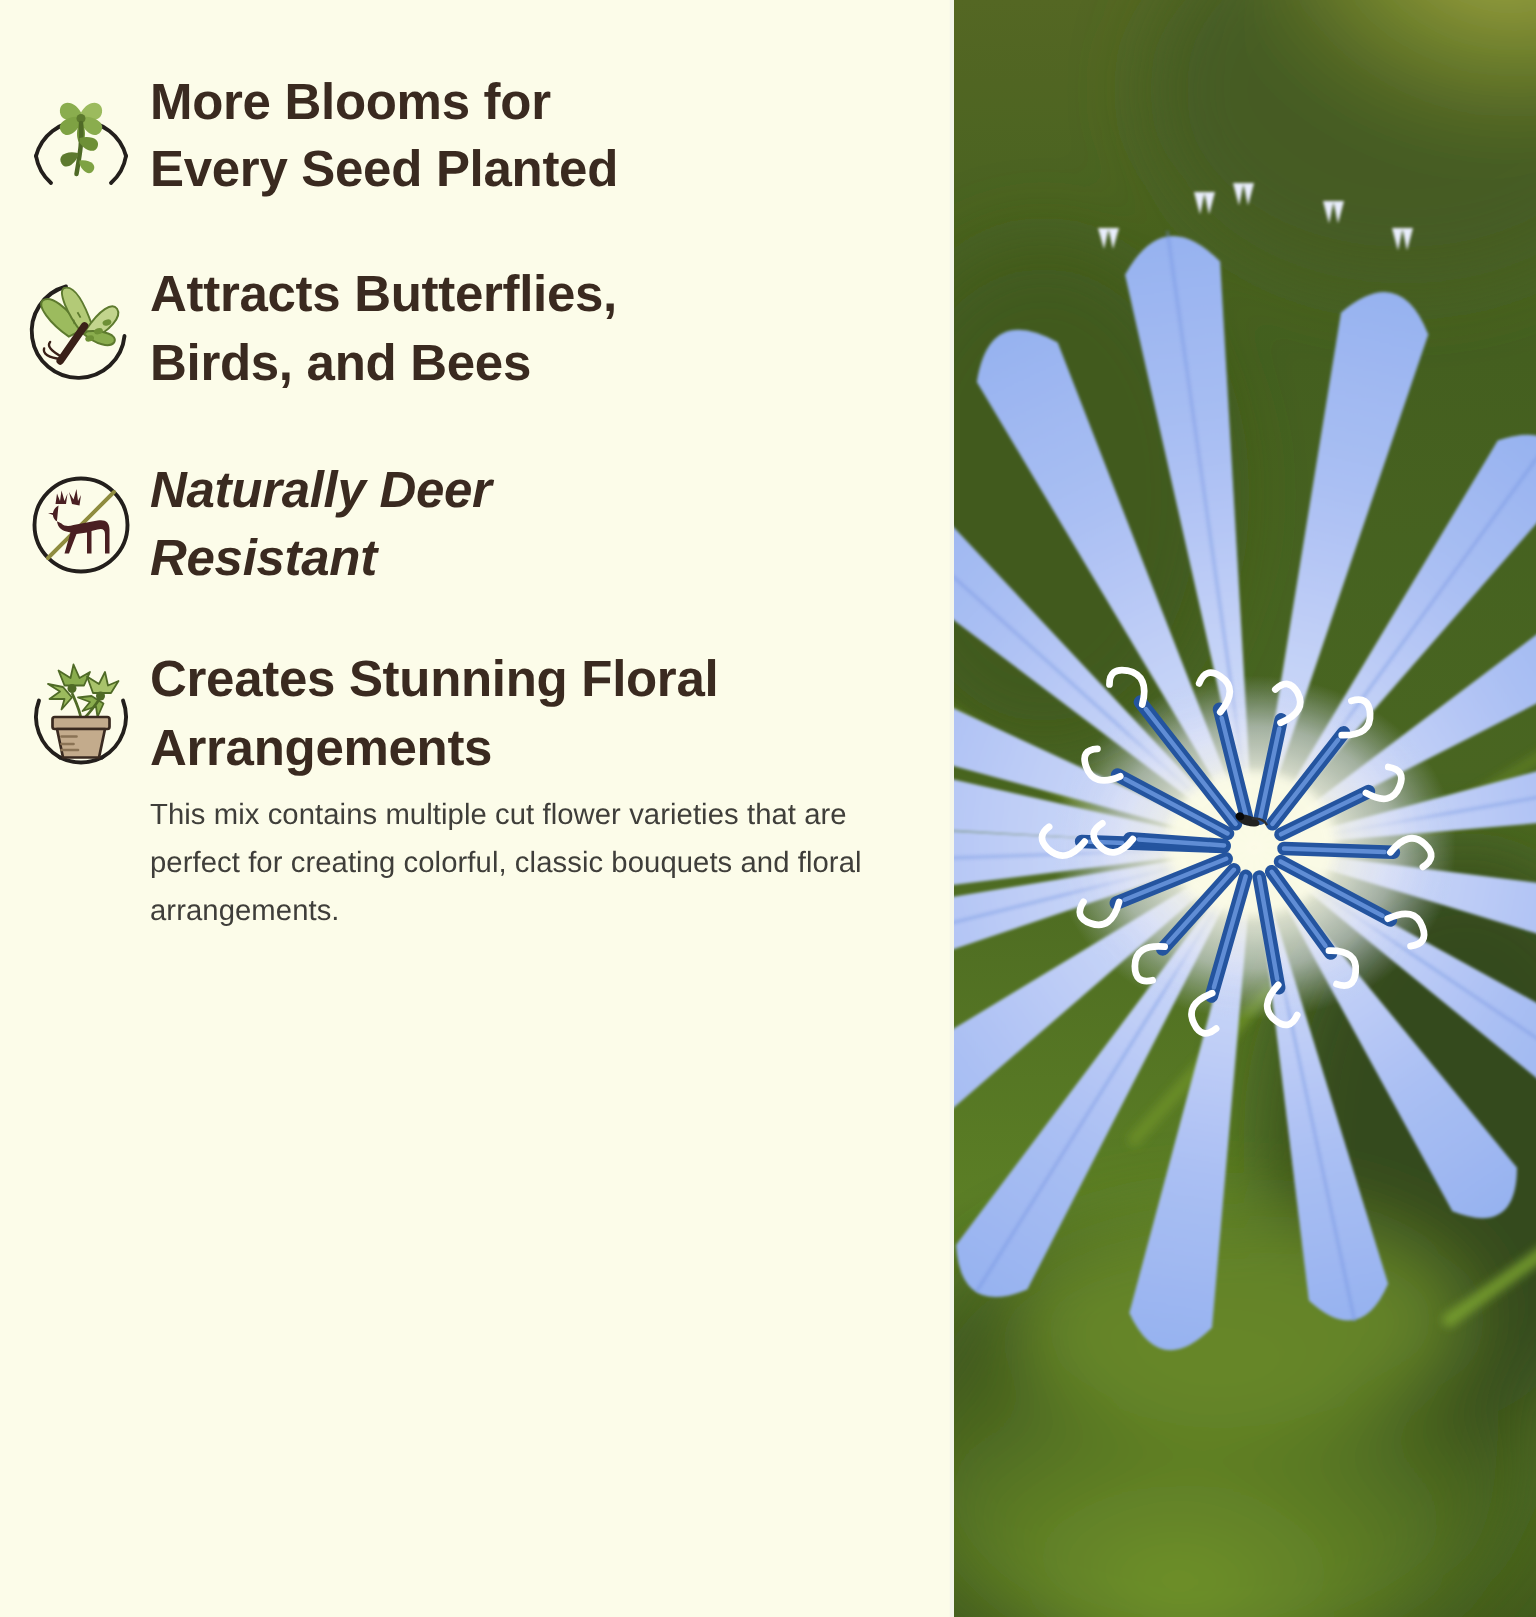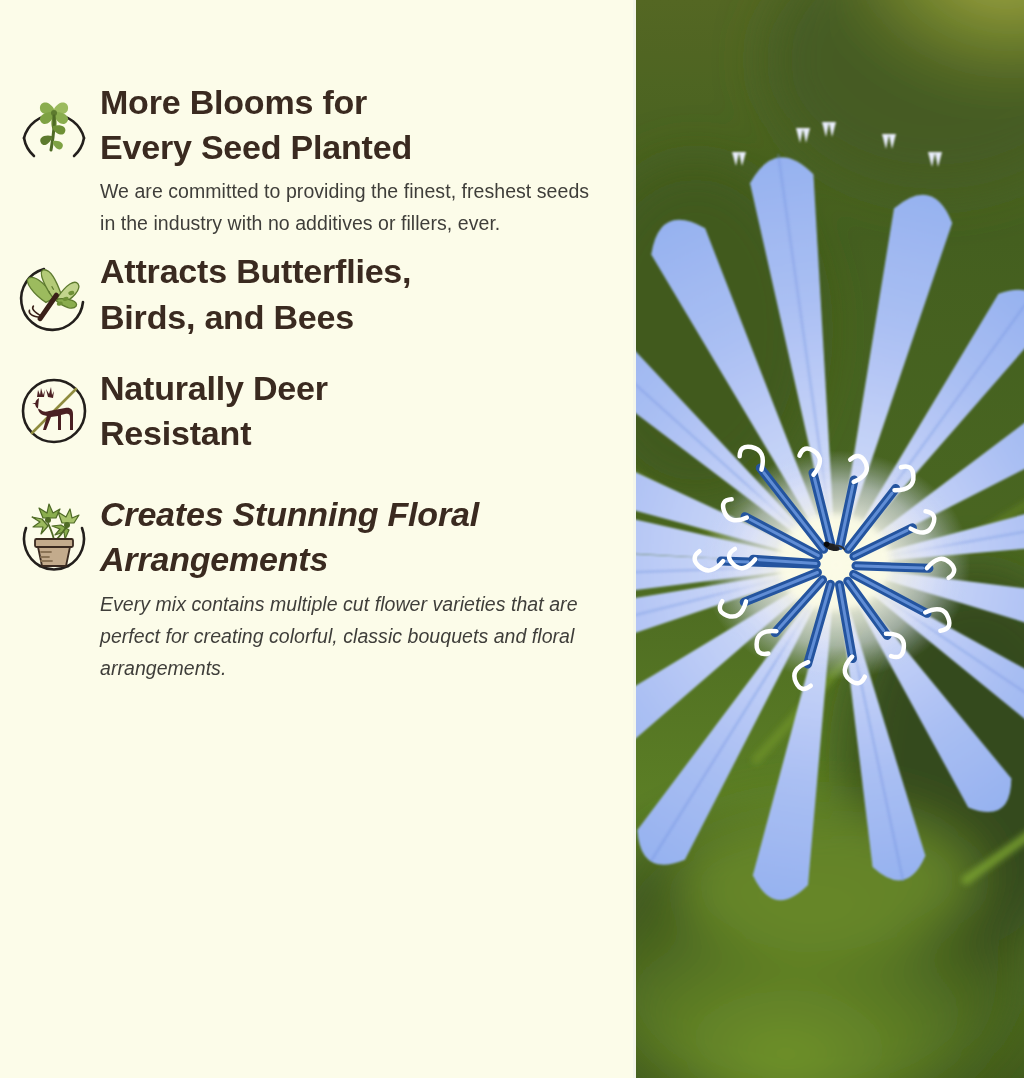--- a/index.html
+++ b/index.html
@@ -17,38 +17,38 @@
     background:#fcfce9;
   }
 
   
   .benefits-panel {
     width:633px;
     height:1078px;
     background:#fcfce9;
     position:relative;
     flex:0 0 633px;
-    padding-top:80px;
+    padding-top:46px;
   }
   .divider {
     width:3px;
     height:1078px;
     background:#f4f6ea;
     flex:0 0 3px;
   }
 
   .benefit {
     display:flex;
     align-items:flex-start;
     padding-left:8px;
   }
   .benefit-1 { margin-top:0px; }
-  .benefit-2 { margin-top:9px;align-items:center; }
-  .benefit-3 { margin-top:20px; }
-  .benefit-4 { margin-top:30px;font-style:italic; }
+  .benefit-2 { margin-top:32px; }
+  .benefit-3 { margin-top:34px;font-style:italic; }
+  .benefit-4 { margin-top:30px; }
 
   .icon-wrap {
     flex:0 0 92px;
     width:92px;
     height:92px;
     display:flex;
     align-items:flex-start;
     justify-content:center;
     padding-top:6px;
   }
@@ -110,21 +110,20 @@
           </g>
           <path d="M39 30 C40 42 38 52 36 64" fill="none" stroke="#4f6a26" stroke-width="3" stroke-linecap="round"></path>
           <path d="M38 40 C46 38 52 41 50 46 C48 51 41 48 38 43 Z" fill="#6e9036"></path>
           <path d="M37 50 C29 48 23 52 26 57 C29 62 35 57 37 52 Z" fill="#5d7a2e"></path>
           <path d="M38 55 C45 54 50 58 47 62 C44 66 39 61 38 57 Z" fill="#7ea243"></path>
         </svg>
       </div>
       <div class="benefit-text">
         <div class="benefit-title">More Blooms for
 Every Seed Planted</div>
-        <div class="benefit-body">We are committed to providing the finest, freshest seeds in the industry with no additives or fillers, ever.</div>
       </div>
     </div>
 
     <div class="benefit benefit-2">
       <div class="icon-wrap">
         <svg width="78" height="78" viewBox="0 0 78 78">
           <path d="M29 11 A31 31 0 1 0 68 44" fill="none" stroke="#231f1c" stroke-width="2.6" stroke-linecap="round"></path>
           <g transform="rotate(-16 39 40)">
             <path d="M40 40 C34 22 26 12 20 14 C15 16 20 30 30 42 Z" fill="#9cbb5e" stroke="#5d7a2e" stroke-width="1.3"></path>
             <path d="M47 40 C46 20 42 10 36 10 C31 11 33 27 39 42 Z" fill="#b3ca77" stroke="#5d7a2e" stroke-width="1.3"></path>
@@ -184,21 +183,21 @@
           <path d="M33 25 C36 32 38 36 39 42" fill="none" stroke="#4f6a26" stroke-width="1.8"></path>
           <path d="M52 28 C48 34 45 38 41 42" fill="none" stroke="#4f6a26" stroke-width="1.8"></path>
           <rect x="20" y="41" width="38" height="8" rx="1.5" fill="#c3ab8c" stroke="#3a2a20" stroke-width="1.8"></rect>
           <path d="M23 49 L27 68 L51 68 L55 49 Z" fill="#c3ab8c" stroke="#3a2a20" stroke-width="1.8" stroke-linejoin="round"></path>
           <path d="M26 54 L36 54 M26 59 L34 59 M26 63 L37 63" stroke="#8a7355" stroke-width="1.8" stroke-linecap="round"></path>
         </svg>
       </div>
       <div class="benefit-text">
         <div class="benefit-title">Creates Stunning Floral
 Arrangements</div>
-        <div class="benefit-body">Every mix contains multiple cut flower varieties that are perfect for creating colorful, classic bouquets and floral arrangements.</div>
+        <div class="benefit-body">This mix contains multiple cut flower varieties that are perfect for creating colorful, classic bouquets and floral arrangements.</div>
       </div>
     </div>
 
   </div>
 
   <div class="divider"></div>
 
   <div class="photo">
     <svg viewBox="0 0 388 1078" preserveAspectRatio="xMidYMid slice">
       <defs>

